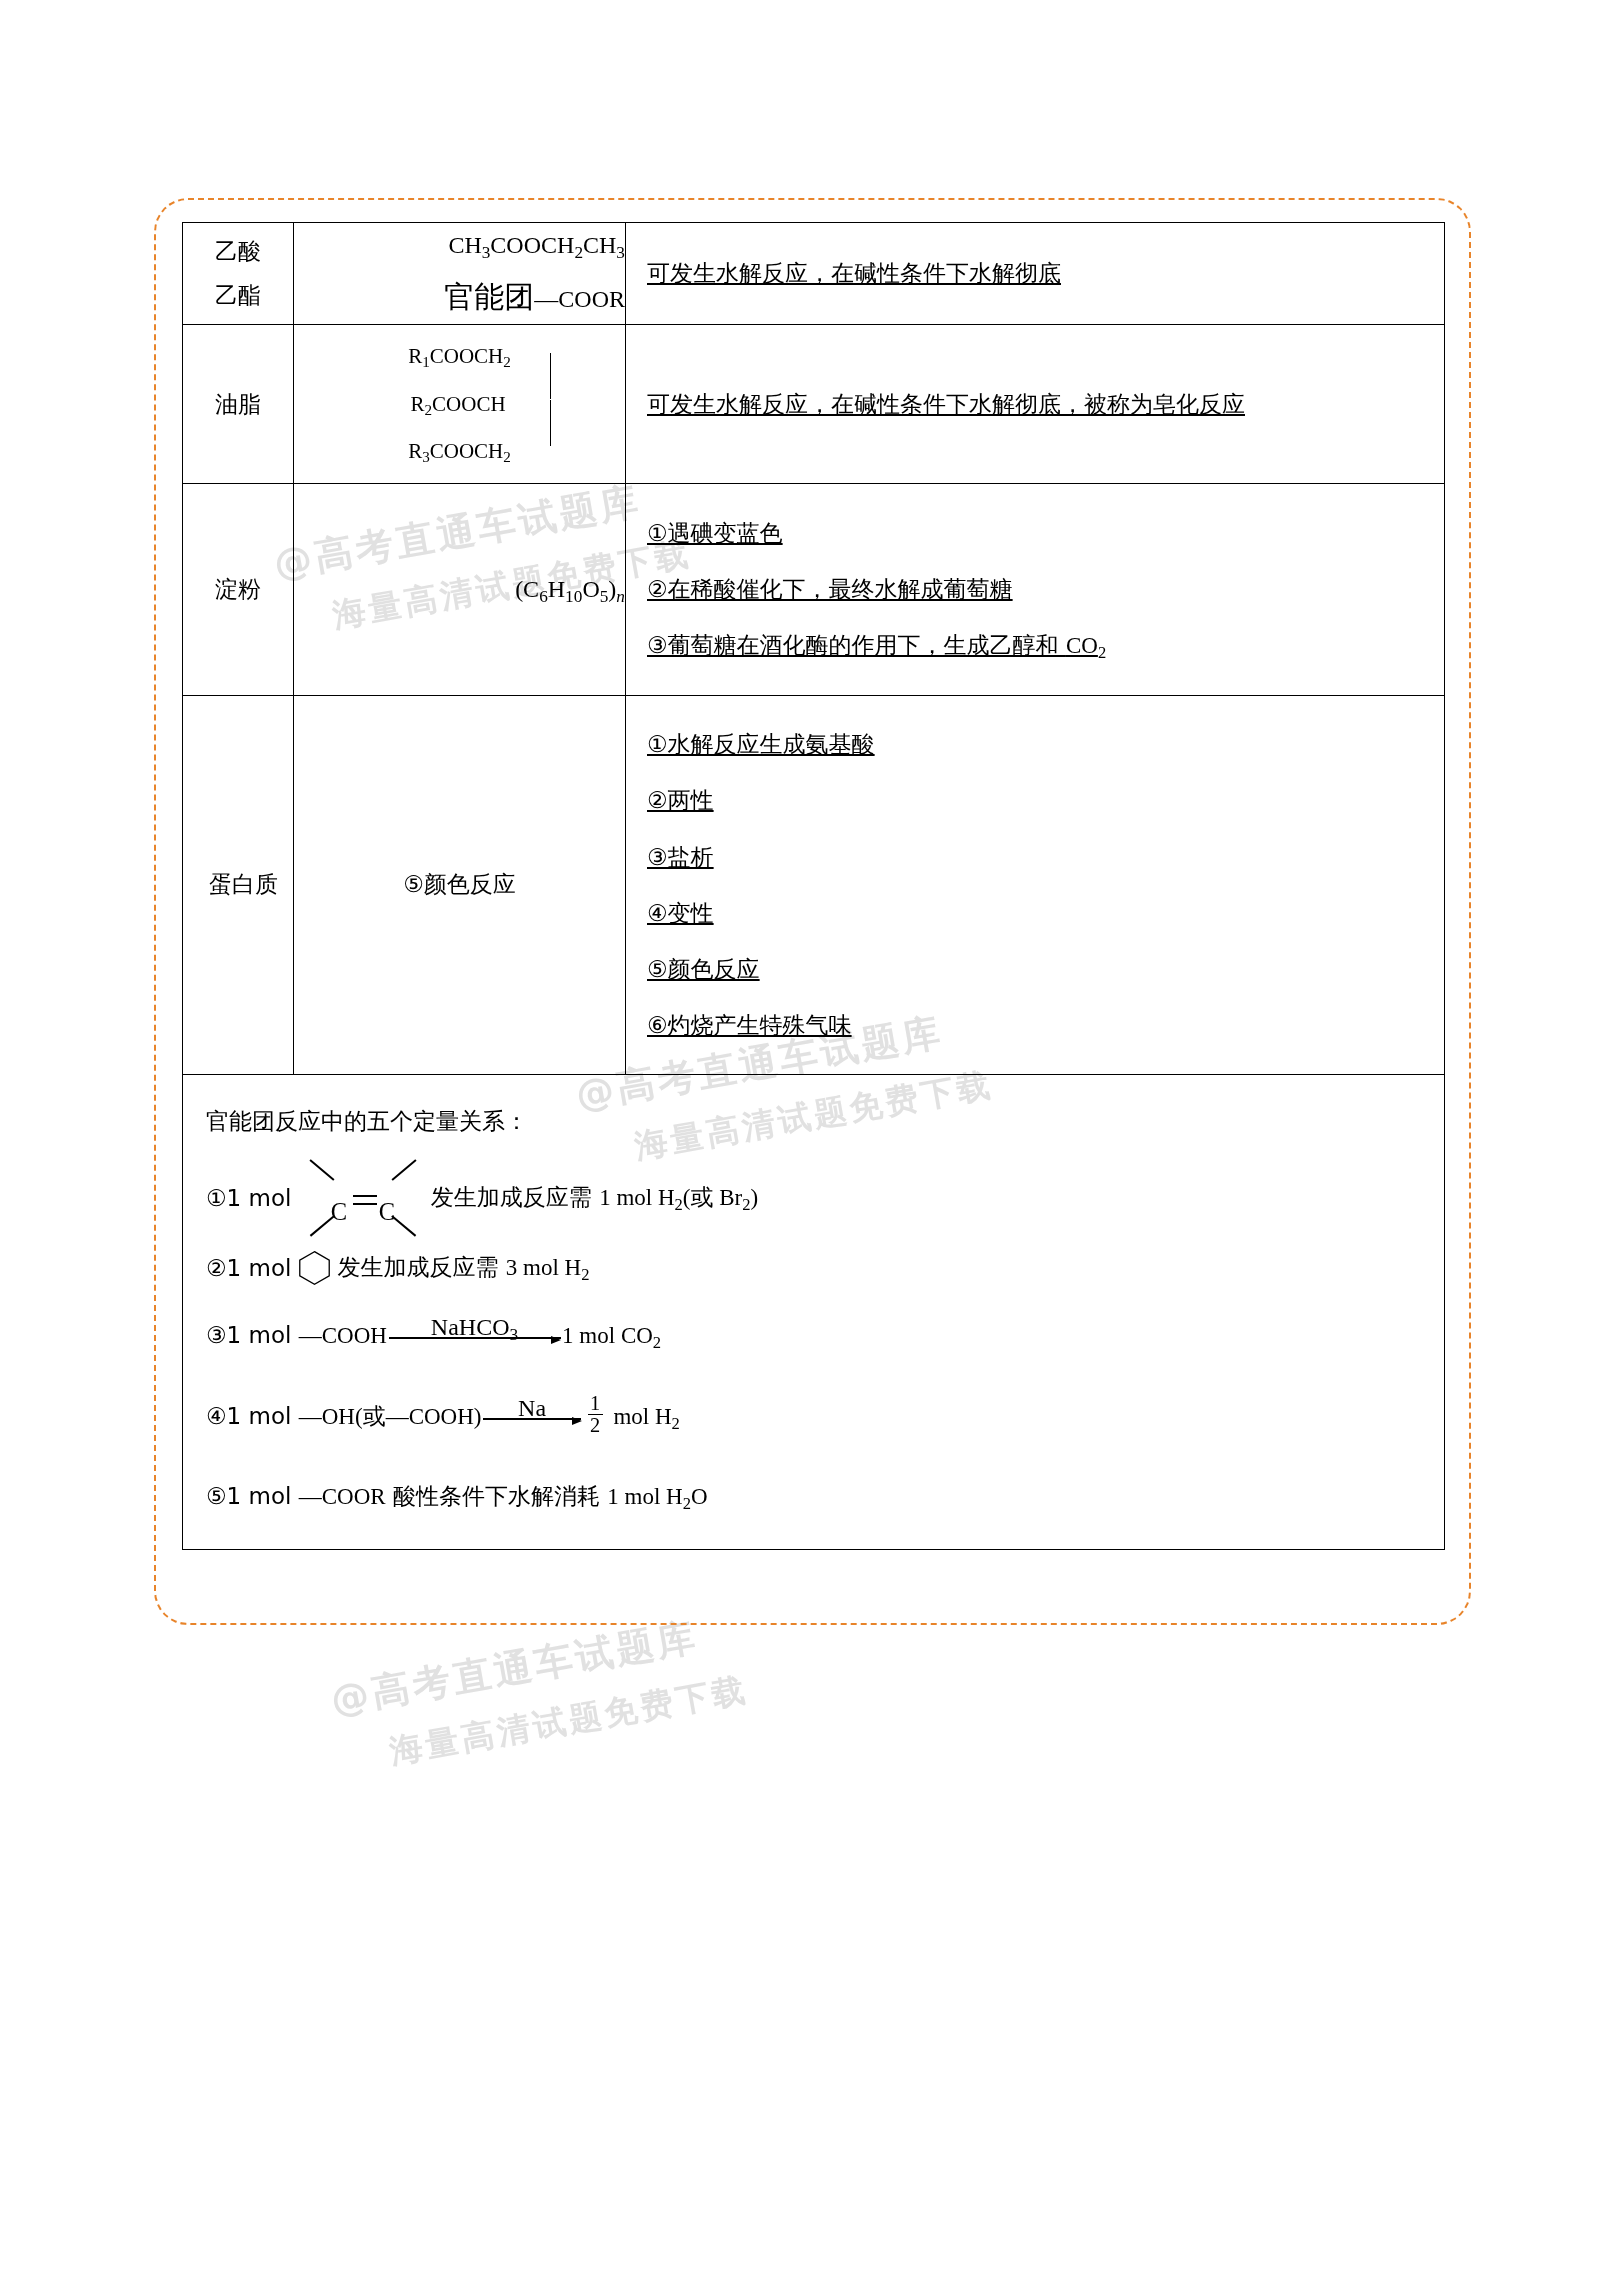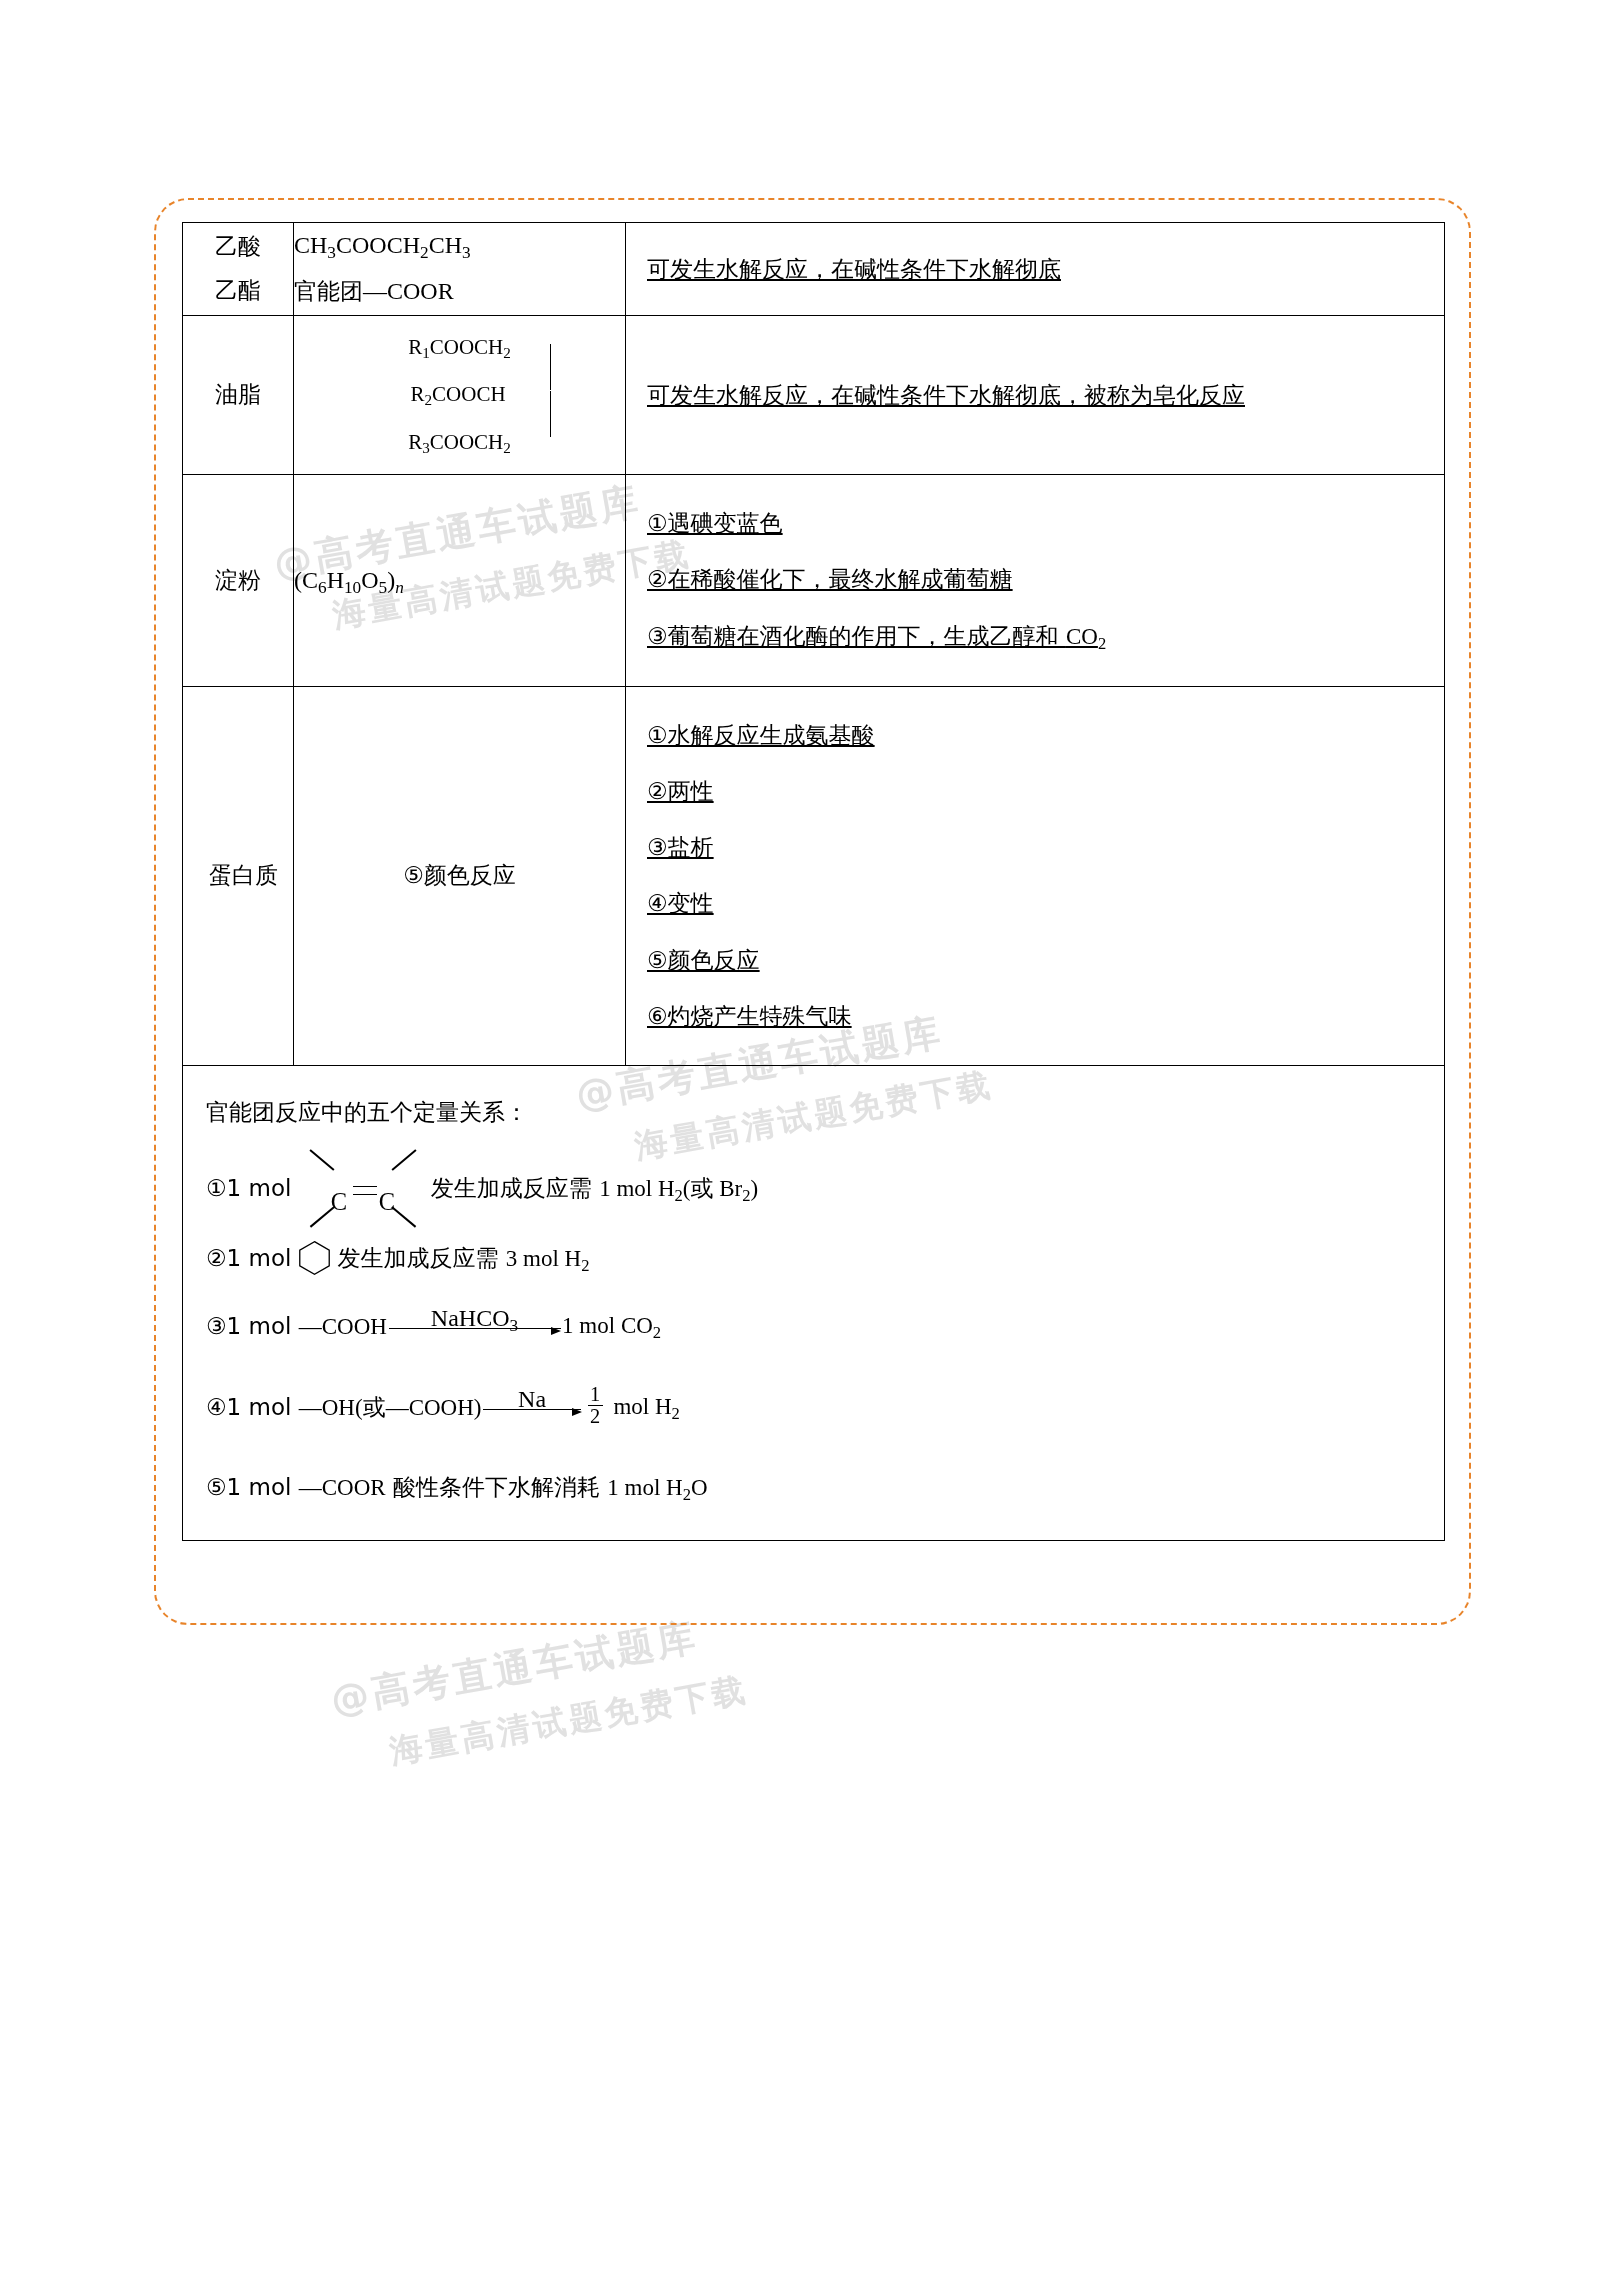--- a/index.html
+++ b/index.html
@@ -52,21 +52,21 @@
 
   .cnlabel {
     font-family: "DejaVu Sans", sans-serif;
     font-size: 23px;
     line-height: 1.9;
     text-align: center;
   }
   .formula {
     font-family: "Liberation Serif", serif;
     font-size: 24px;
-    text-align: left;
+    text-align: right;
     line-height: 1.85;
   }
   .desc {
     font-family: "DejaVu Sans", sans-serif;
     font-size: 23px;
     line-height: 1.95;
     padding: 14.7px 21px;
   }
   .desc .en { font-family: "Liberation Serif", serif; }
   .desc-list div { margin: 11.4px 0; }
@@ -238,21 +238,21 @@
 <table class="main">
 
   <tbody>
         <tr>
     <td class="c1" style="height:92px;">
       <div class="cnlabel">乙酸</div>
       <div class="cnlabel">乙酯</div>
     </td>
     <td class="c2">
       <div class="formula">CH<sub>3</sub>COOCH<sub>2</sub>CH<sub>3</sub></div>
-      <div class="formula"><span style="font-family:Liberation Mono, monospace;font-size:23px;">官能团</span>—COOR</div>
+      <div class="formula"><span style="font-family:Liberation Serif, serif;font-size:30px;">官能团</span>—COOR</div>
     </td>
     <td class="c3">
       <div class="desc">可发生水解反应，在碱性条件下水解彻底</div>
     </td>
   </tr>
 
   <tr>
     <td class="c1" style="height:149px;">
       <div class="cnlabel">油脂</div>
     </td>

